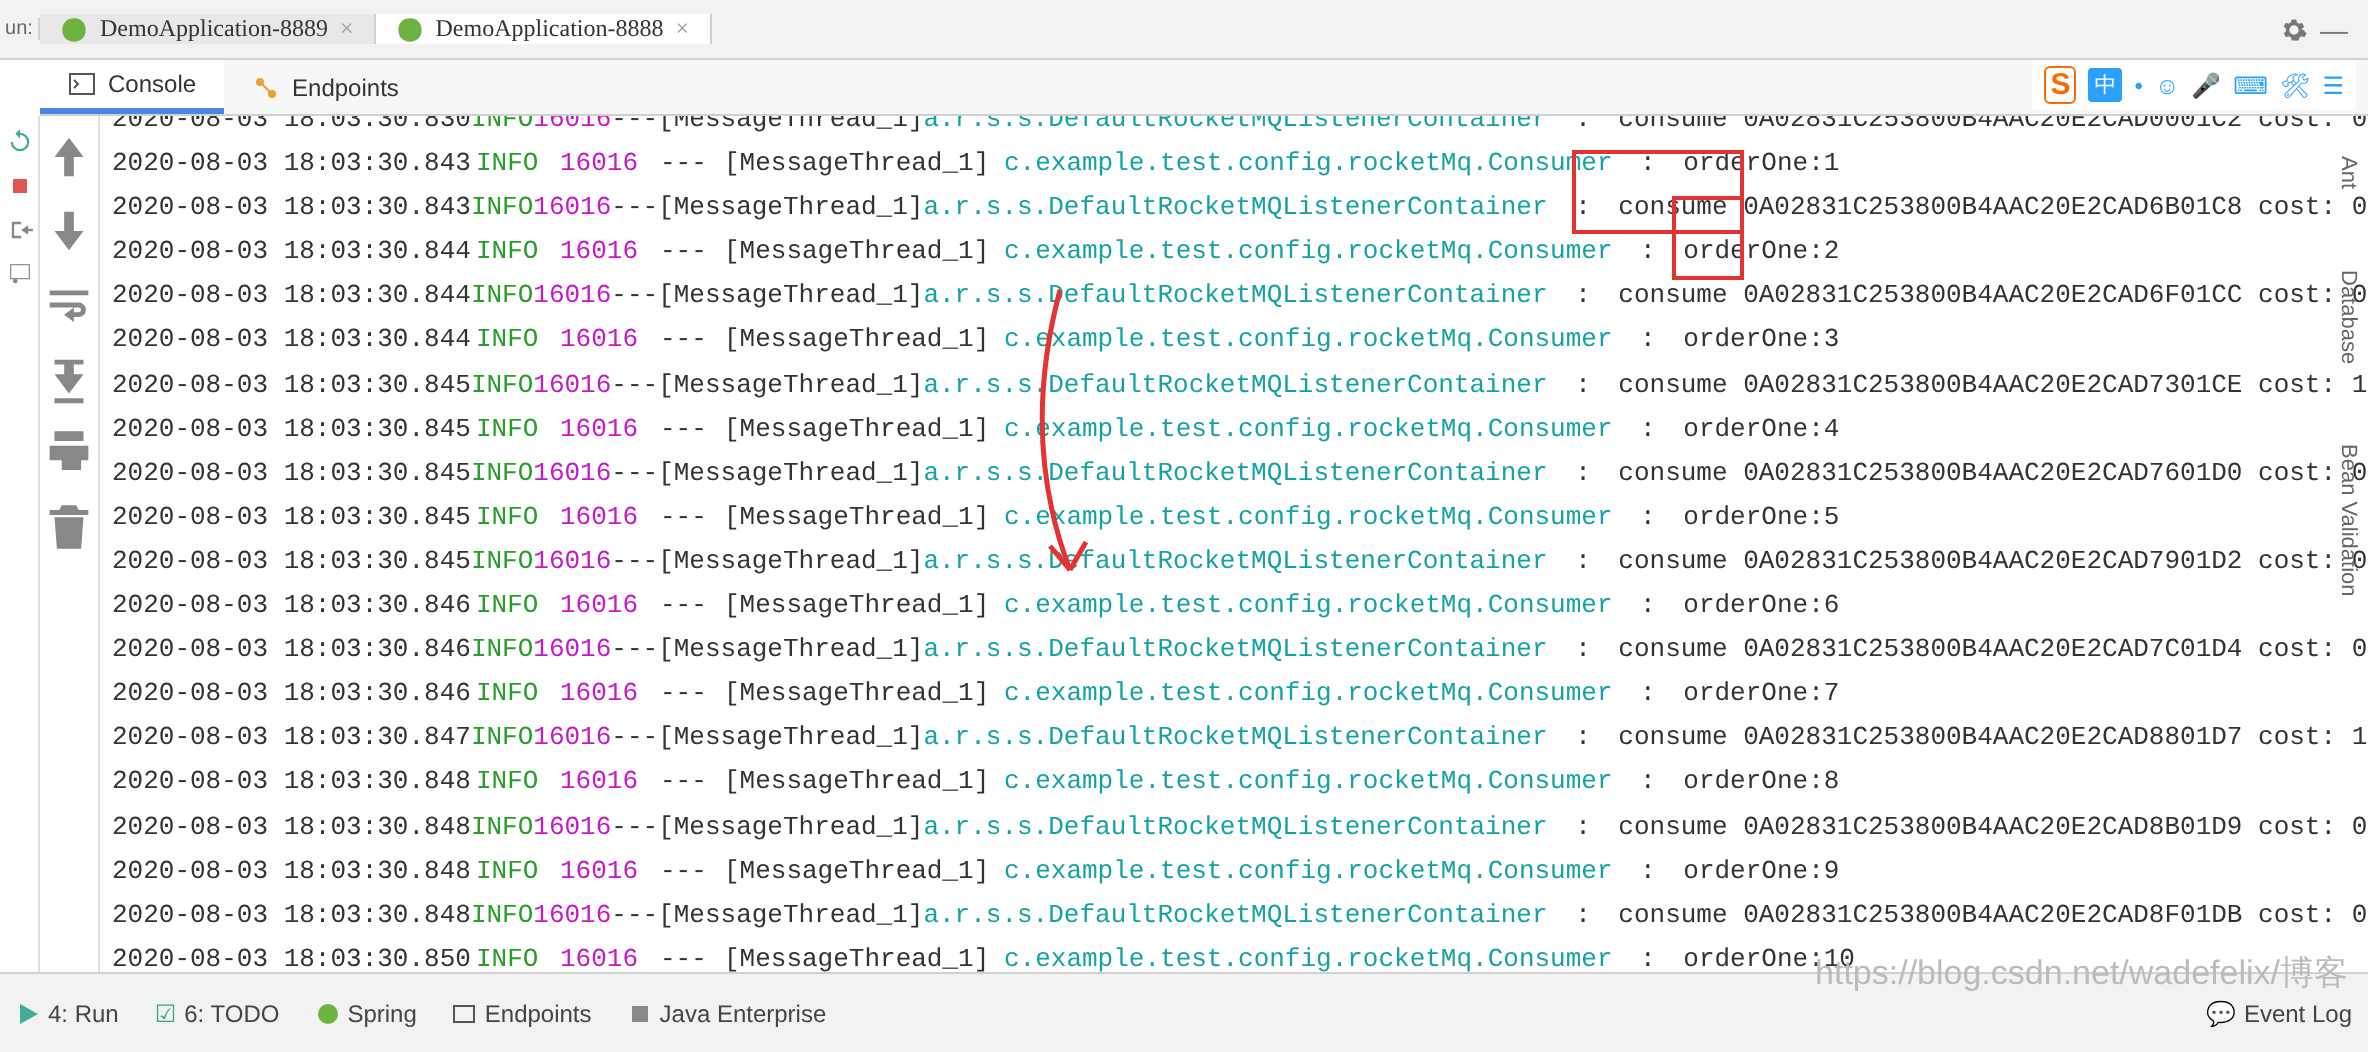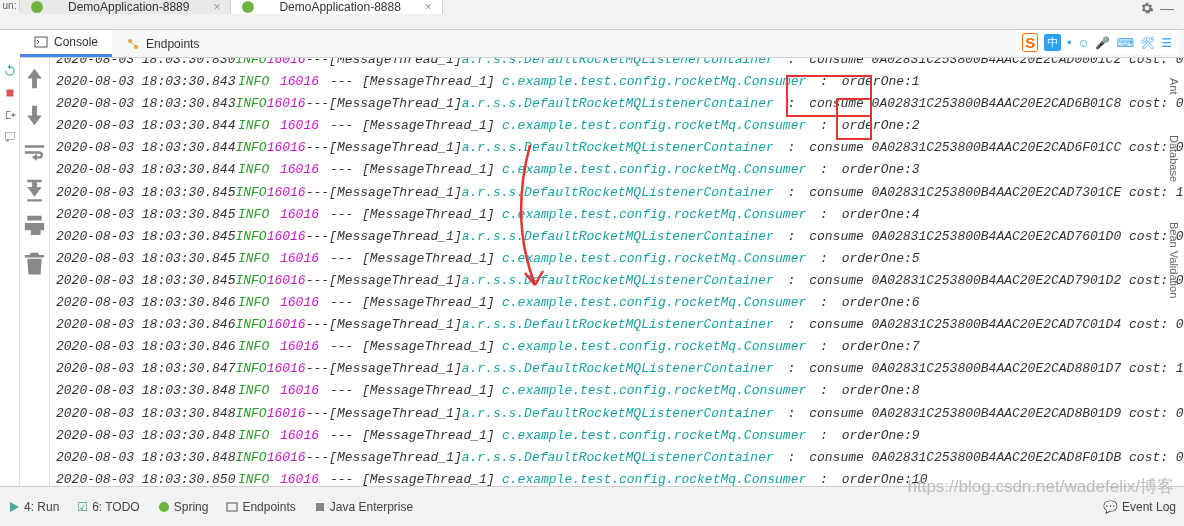--- a/index.html
+++ b/index.html
@@ -1,37 +1,37 @@
 <!DOCTYPE html>
 <html><head>
 <meta charset="utf-8">
 <style>
 * { margin: 0; padding: 0; box-sizing: border-box; }
 body { font-family: "Segoe UI", Arial, sans-serif; font-size: 12px; background: #fff; color: #333; width: 1184px; height: 526px; overflow: hidden; position: relative; }
-.top-tabs { height: 30px; border-bottom: 1px solid #d0d0d0; display: flex; align-items: flex-start; background: #f2f2f2; }
+.top-tabs { height: 30px; border-bottom: 1px solid #d0d0d0; display: flex; align-items: center; background: #f2f2f2; }
 .run-label { width: 20px; display: flex; align-items: center; justify-content: center; font-size: 10px; color: #666; border-right: 1px solid #d0d0d0; }
-.tab { display: flex; align-items: center; gap: 24px; padding: 0 10px; border-right: 1px solid #d0d0d0; background: #e8e8e8; cursor: pointer; }
+.tab { display: flex; align-items: center; gap: 6px; padding: 0 10px; border-right: 1px solid #d0d0d0; background: #e8e8e8; cursor: pointer; font-family: Liberation Serif, serif; }
 .tab.active { background: #fff; }
 .tab .leaf { width: 14px; height: 14px; }
 .tab .close { color: #999; font-size: 12px; }
 .top-right { margin-left: auto; display: flex; align-items: center; gap: 6px; padding-right: 10px; }
 .gear { width: 14px; height: 14px; color: #777; }
 .min { font-size: 14px; color: #777; }
 .ime-bar { position: absolute; right: 6px; top: 30px; background: #fff; display: flex; gap: 6px; padding: 3px 6px; z-index: 50; align-items: center; }
 .ime-s { color: #ff6a00; font-weight: bold; font-size: 15px; border: 1px solid #ff6a00; border-radius: 3px; padding: 0 2px; }
 .ime-cn { background: #2aa0ff; color: #fff; font-size: 11px; border-radius: 2px; padding: 1px 3px; }
 .sub-tabs { height: 28px; border-bottom: 1px solid #d0d0d0; display: flex; align-items: stretch; background: #f7f7f7; margin-left: 20px; }
 .sub-tab { display: flex; align-items: center; gap: 6px; padding: 0 14px; cursor: pointer; }
 .sub-tab.active { border-bottom: 3px solid #4a86e8; background: #fff; align-items: center; }
 .main { display: flex; height: 442px; }
 .gutter-left { width: 20px; border-right: 1px solid #e0e0e0; display: flex; flex-direction: column; align-items: center; gap: 8px; padding-top: 6px; }
 .gutter-left .gico { width: 14px; height: 14px; color: #666; cursor: pointer; }
 .gutter2 { width: 30px; border-right: 1px solid #e0e0e0; display: flex; flex-direction: column; align-items: center; gap: 8px; padding-top: 6px; }
 .console { flex: 1; font-family: "Consolas", "Courier New", monospace; font-size: 13px; line-height: 22.1px; padding: 2px 6px; white-space: pre; overflow: hidden; position: relative; }
-.ln { display: flex; font-style: italic; }
+.ln { display: flex; }
 .ts { color: #333; width: 182px; }
 .lvl { color: #2a9d2a; width: 42px; }
 .pid { color: #c618c6; width: 50px; }
 .sep { color: #333; width: 32px; }
 .thr { color: #333; width: 140px; }
 .log1 { color: #17a2a2; }
 .msg { color: #333; }
 .colon { color: #333; padding: 0 6px; }
 .right-rail { position: absolute; right: 0; top: 58px; width: 20px; display: flex; flex-direction: column; align-items: center; gap: 40px; padding-top: 20px; }
 .right-rail span { writing-mode: vertical-rl; font-size: 11px; color: #666; cursor: pointer; }

